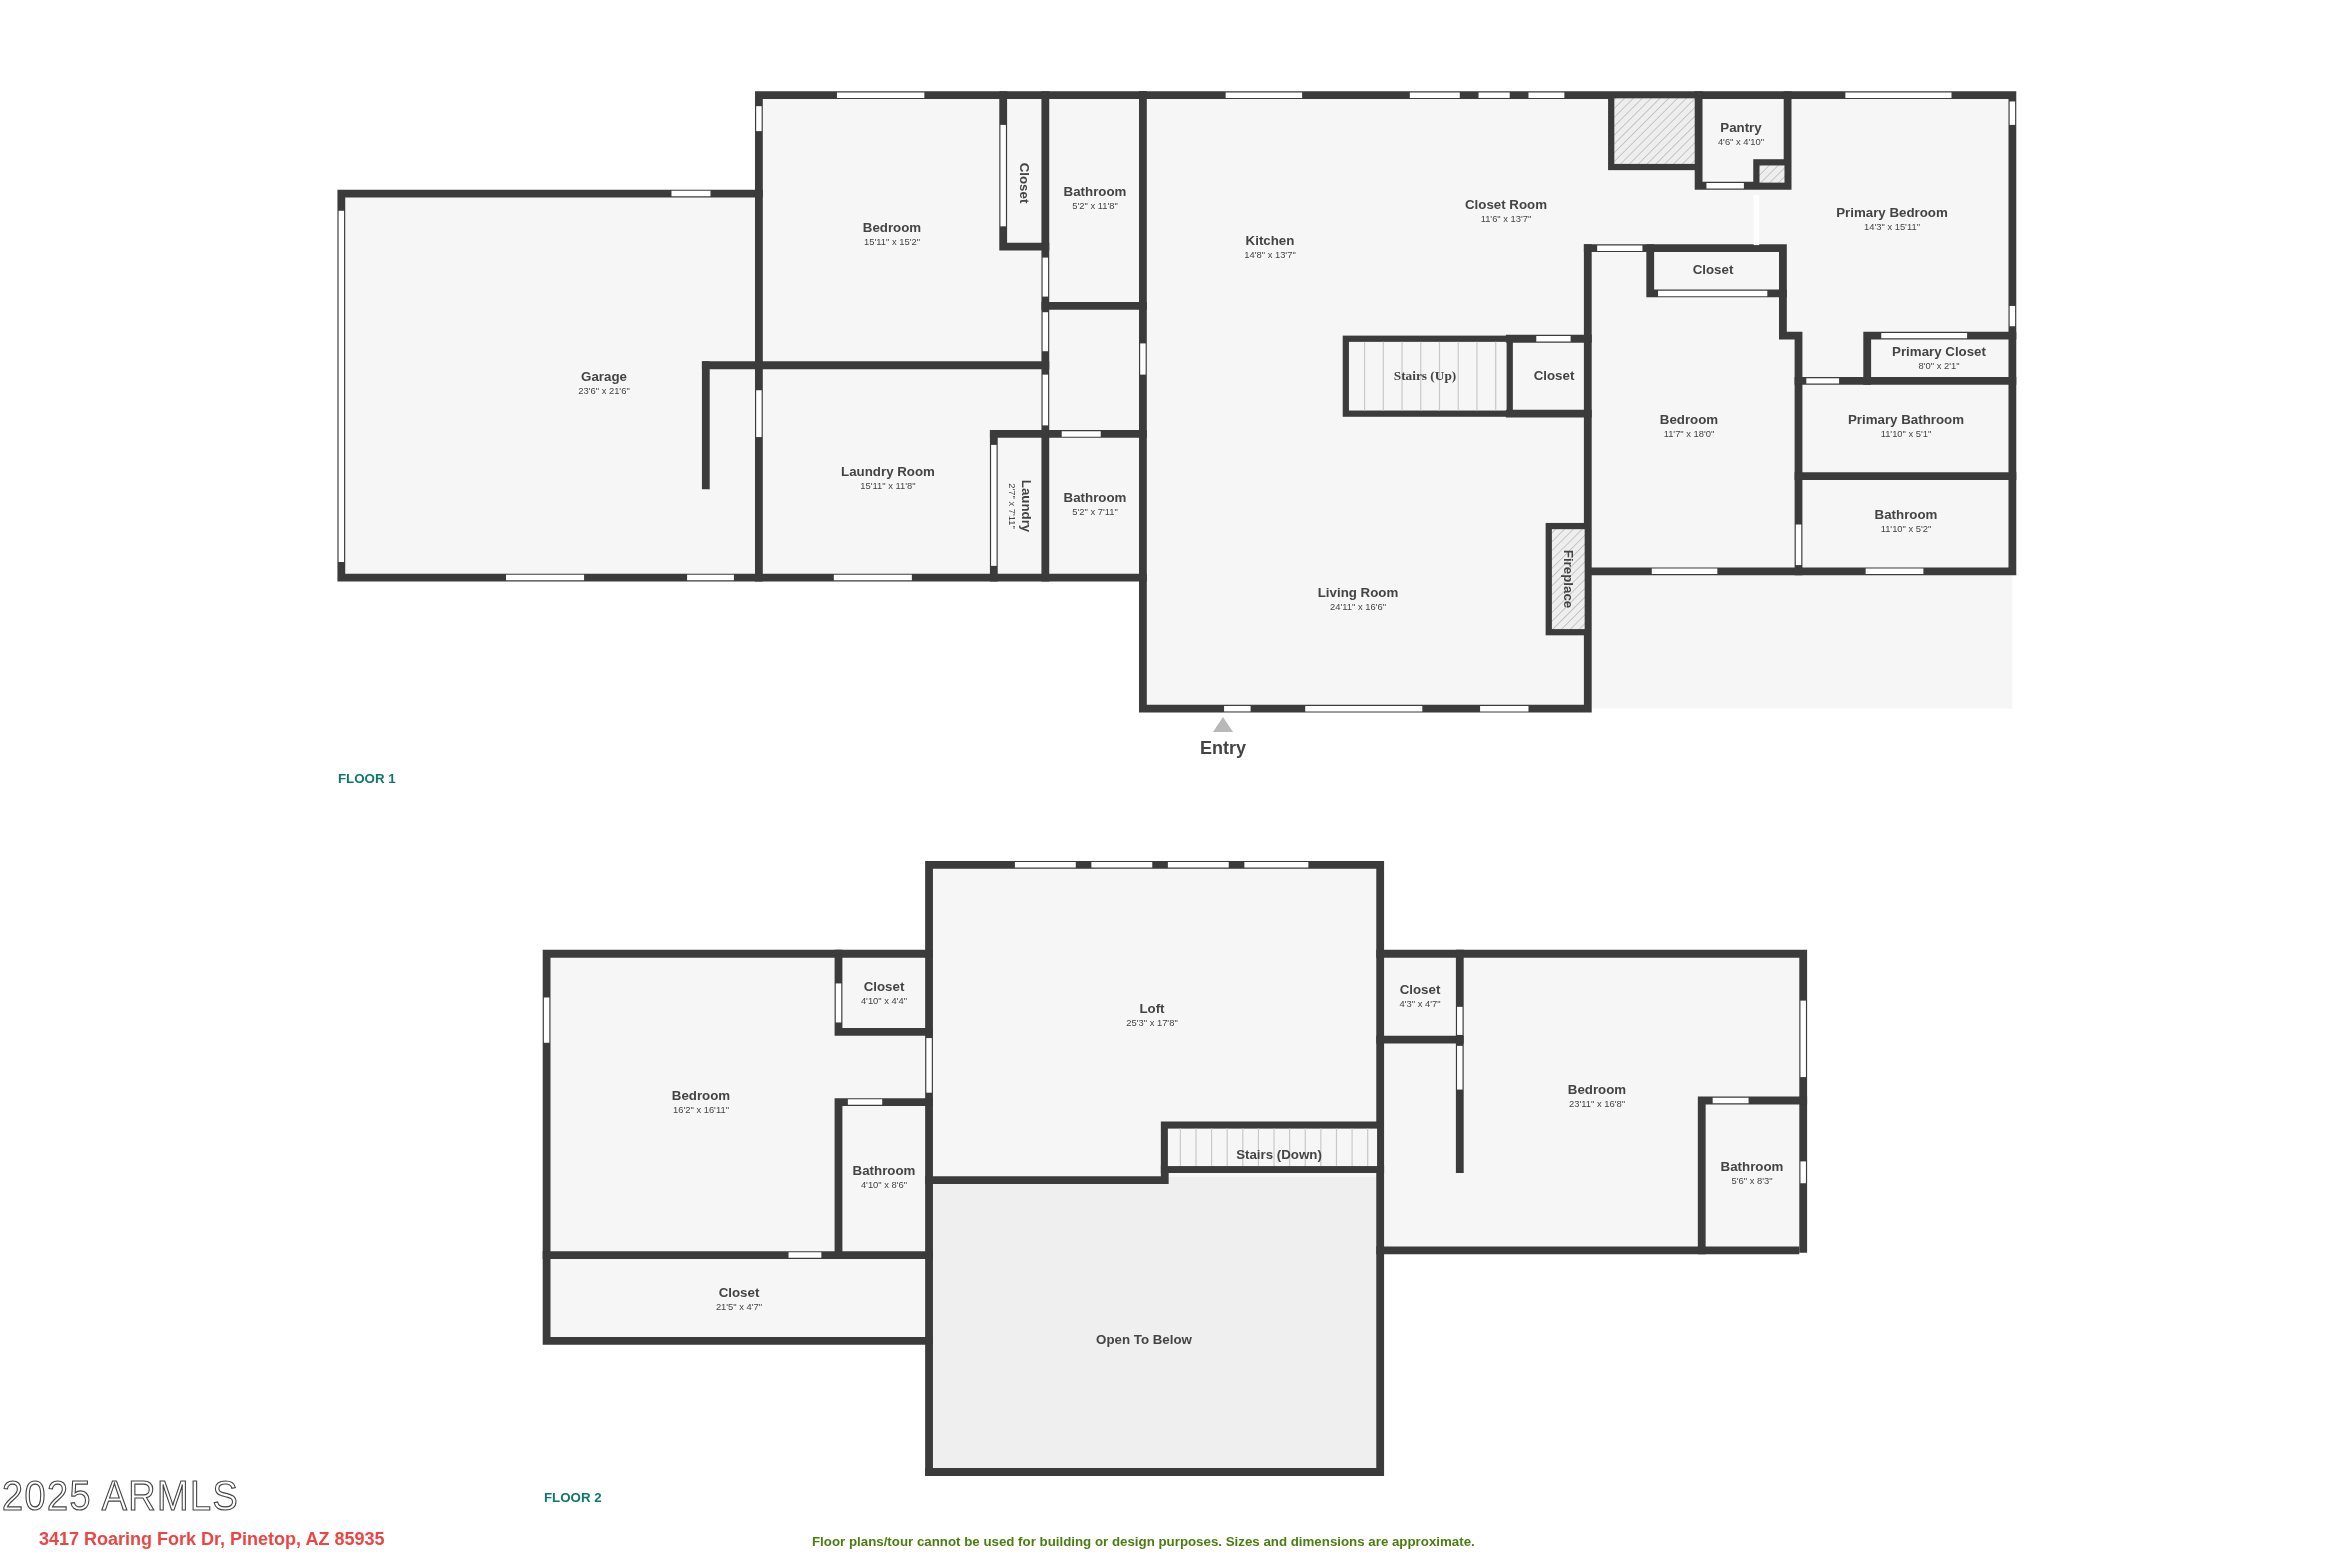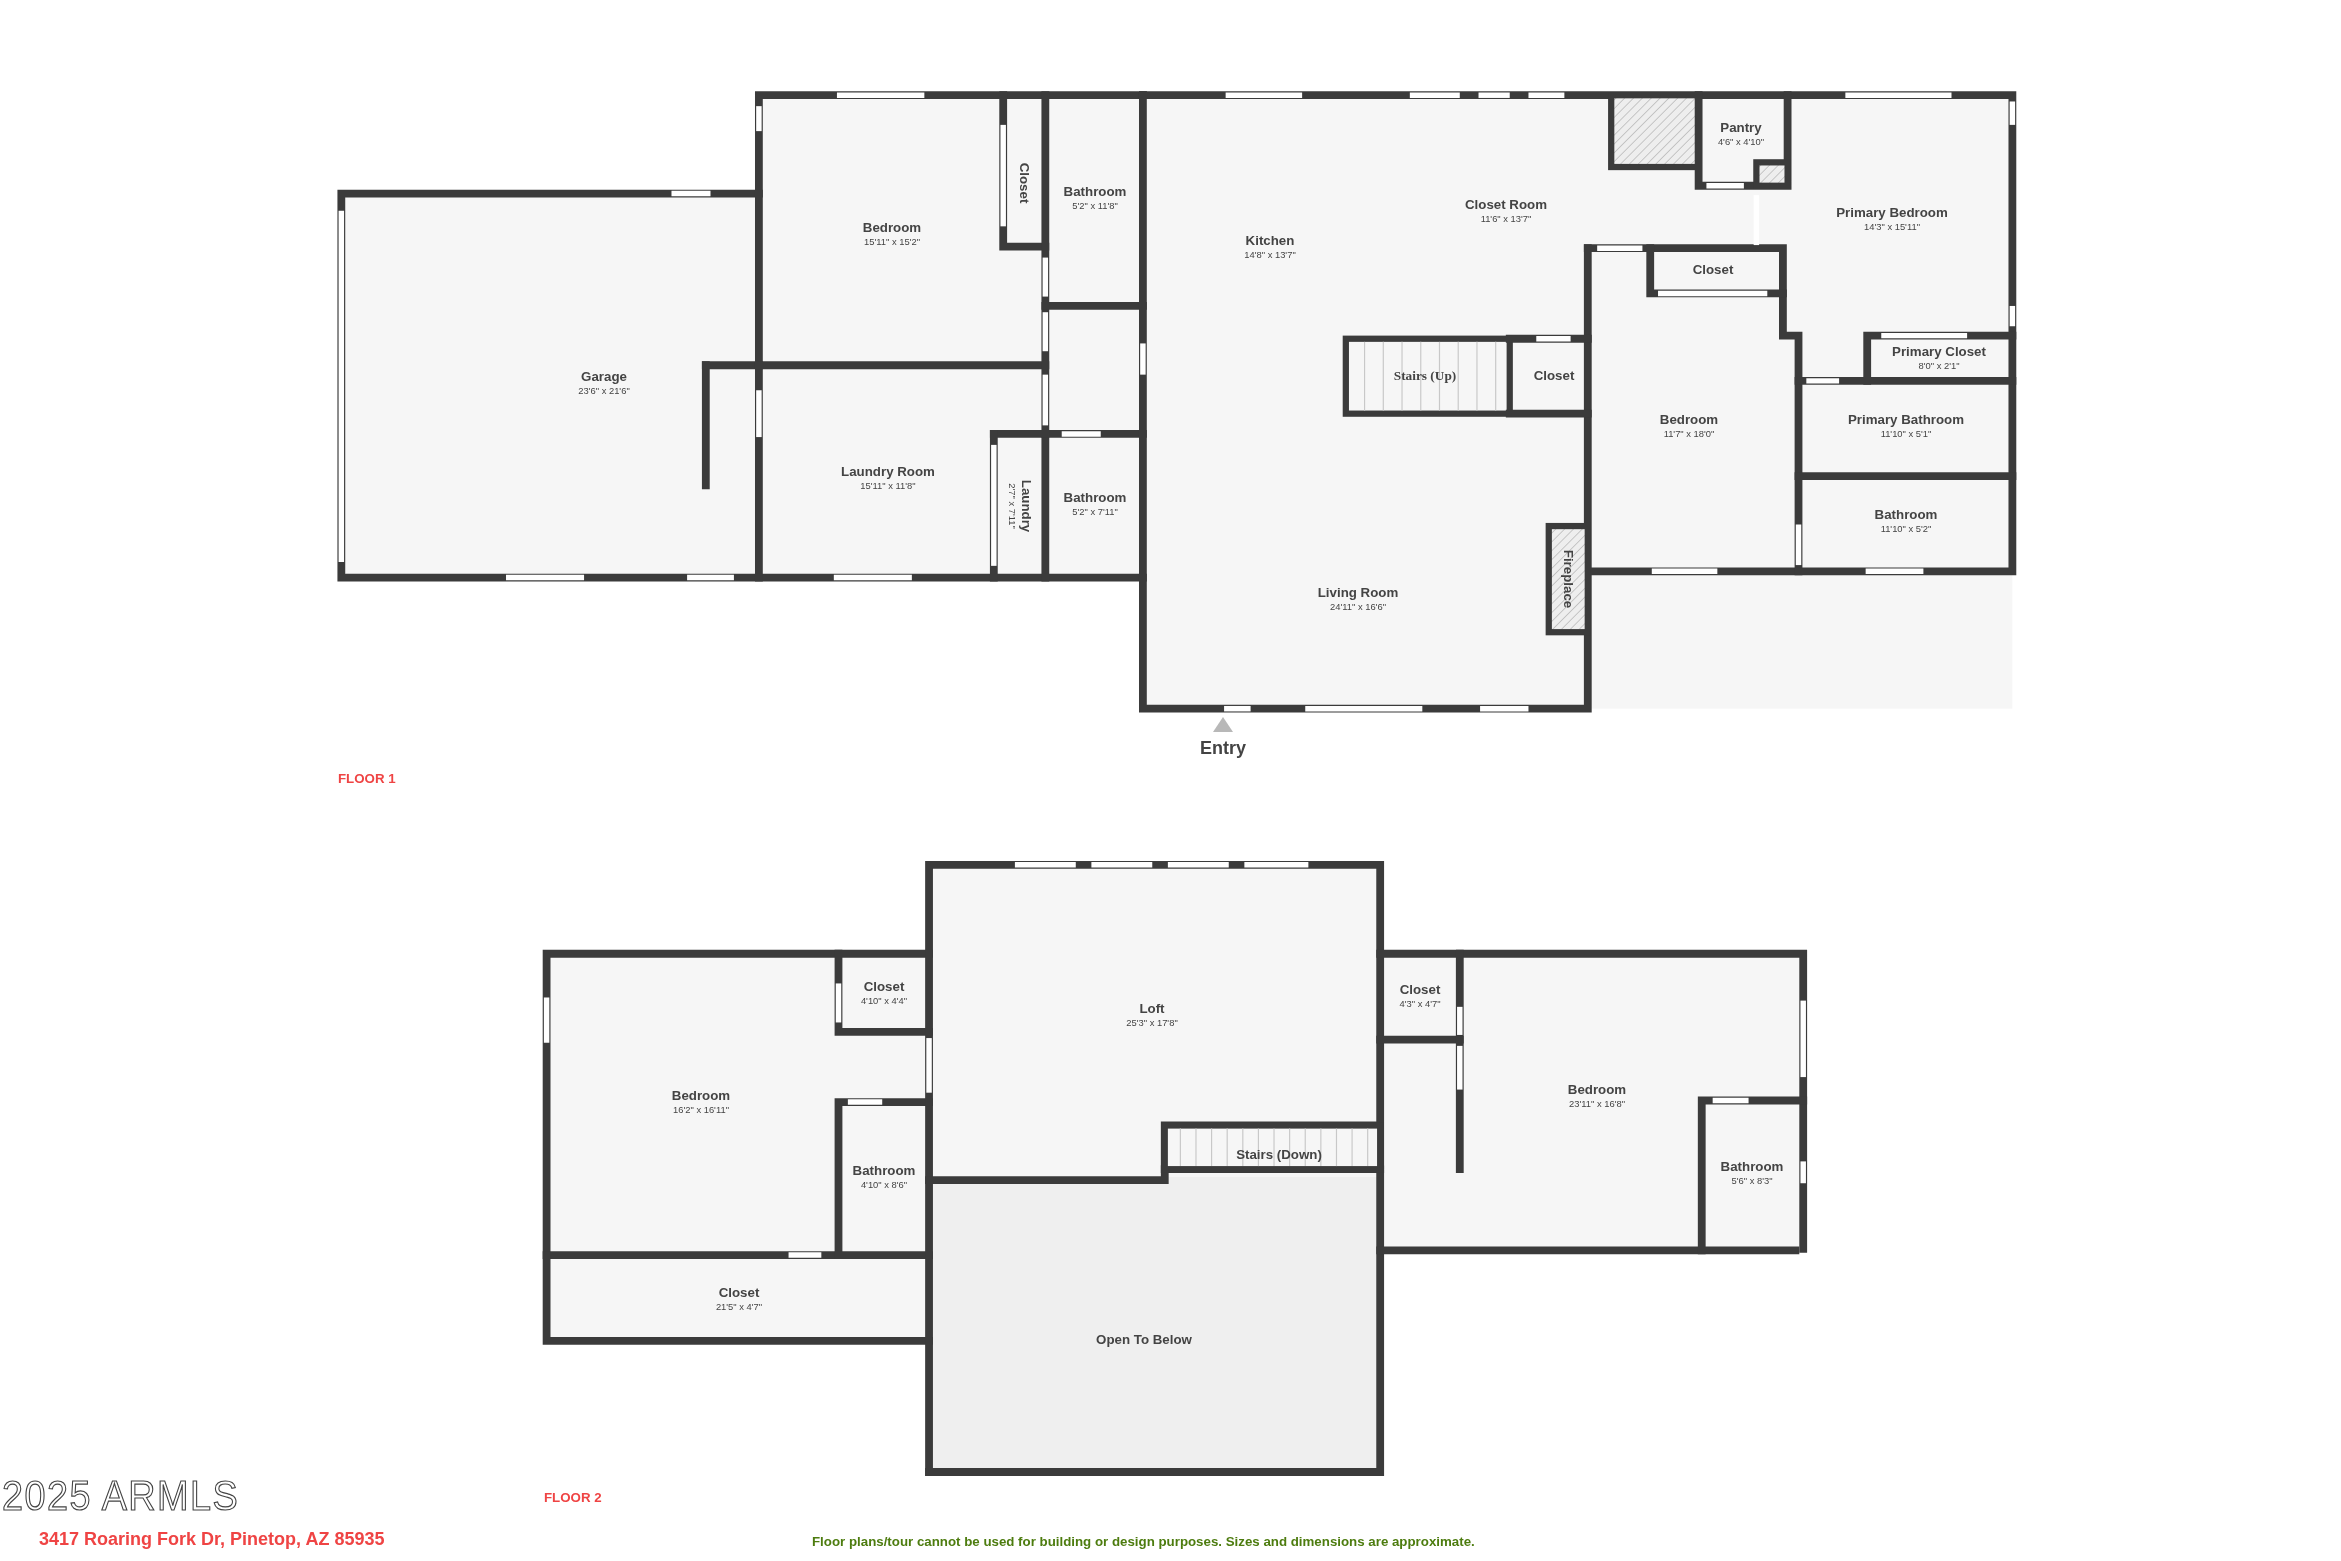--- a/index.html
+++ b/index.html
@@ -10,21 +10,21 @@
   .wall { stroke:#3b3b3b; stroke-width:10; fill:none; stroke-linecap:square; }
   .opening { stroke:#ffffff; stroke-width:7; }
   .win { stroke:#ffffff; stroke-width:7; }
   .hatch { fill:url(#hatch); stroke:#3b3b3b; stroke-width:8; }
   .stairs { fill:#f6f6f6; stroke:#3b3b3b; stroke-width:8; }
   .tread { stroke:#c8c8c8; stroke-width:1.5; }
   .lbl { position:absolute; transform:translate(-50%,-50%); text-align:center; color:#444; white-space:nowrap; }
   .lbl .name { font-weight:bold; font-size:13.3px; line-height:15.6px; }
   .lbl .dim { font-size:9.4px; line-height:12.5px; }
   .rot { transform:translate(-50%,-50%) rotate(90deg); }
-  .floor-label { position:absolute; font-weight:bold; font-size:13.3px; color:#ef4444; }
+  .floor-label { position:absolute; font-weight:bold; font-size:13.3px; color:#0f766e; }
   .entry { position:absolute; transform:translateX(-50%); text-align:center; color:#444; font-weight:bold; font-size:18px; }
   .entry .tri { width:0; height:0; border-left:10px solid transparent; border-right:10px solid transparent; border-bottom:15.6px solid #b8b8b8; margin:0 auto 6.2px auto; }
   .armls { position:absolute; left:1.6px; top:1472px; font-family:"Liberation Sans", sans-serif; font-weight:100; font-size:42px; color:#fff; -webkit-text-stroke:1.2px #444; letter-spacing:1.6px; transform:scaleX(0.9); transform-origin:left; }
   .address { position:absolute; left:39px; top:1529px; font-weight:bold; font-size:18px; color:#ef4444; }
   .disclaimer { position:absolute; left:812px; top:1534px; font-weight:bold; font-size:13.3px; color:#4d7c0f;text-align:center; }
 </style>
 </head>
 <body>
 
 <svg width="2342" height="1561" viewBox="0 0 3000 2000">

